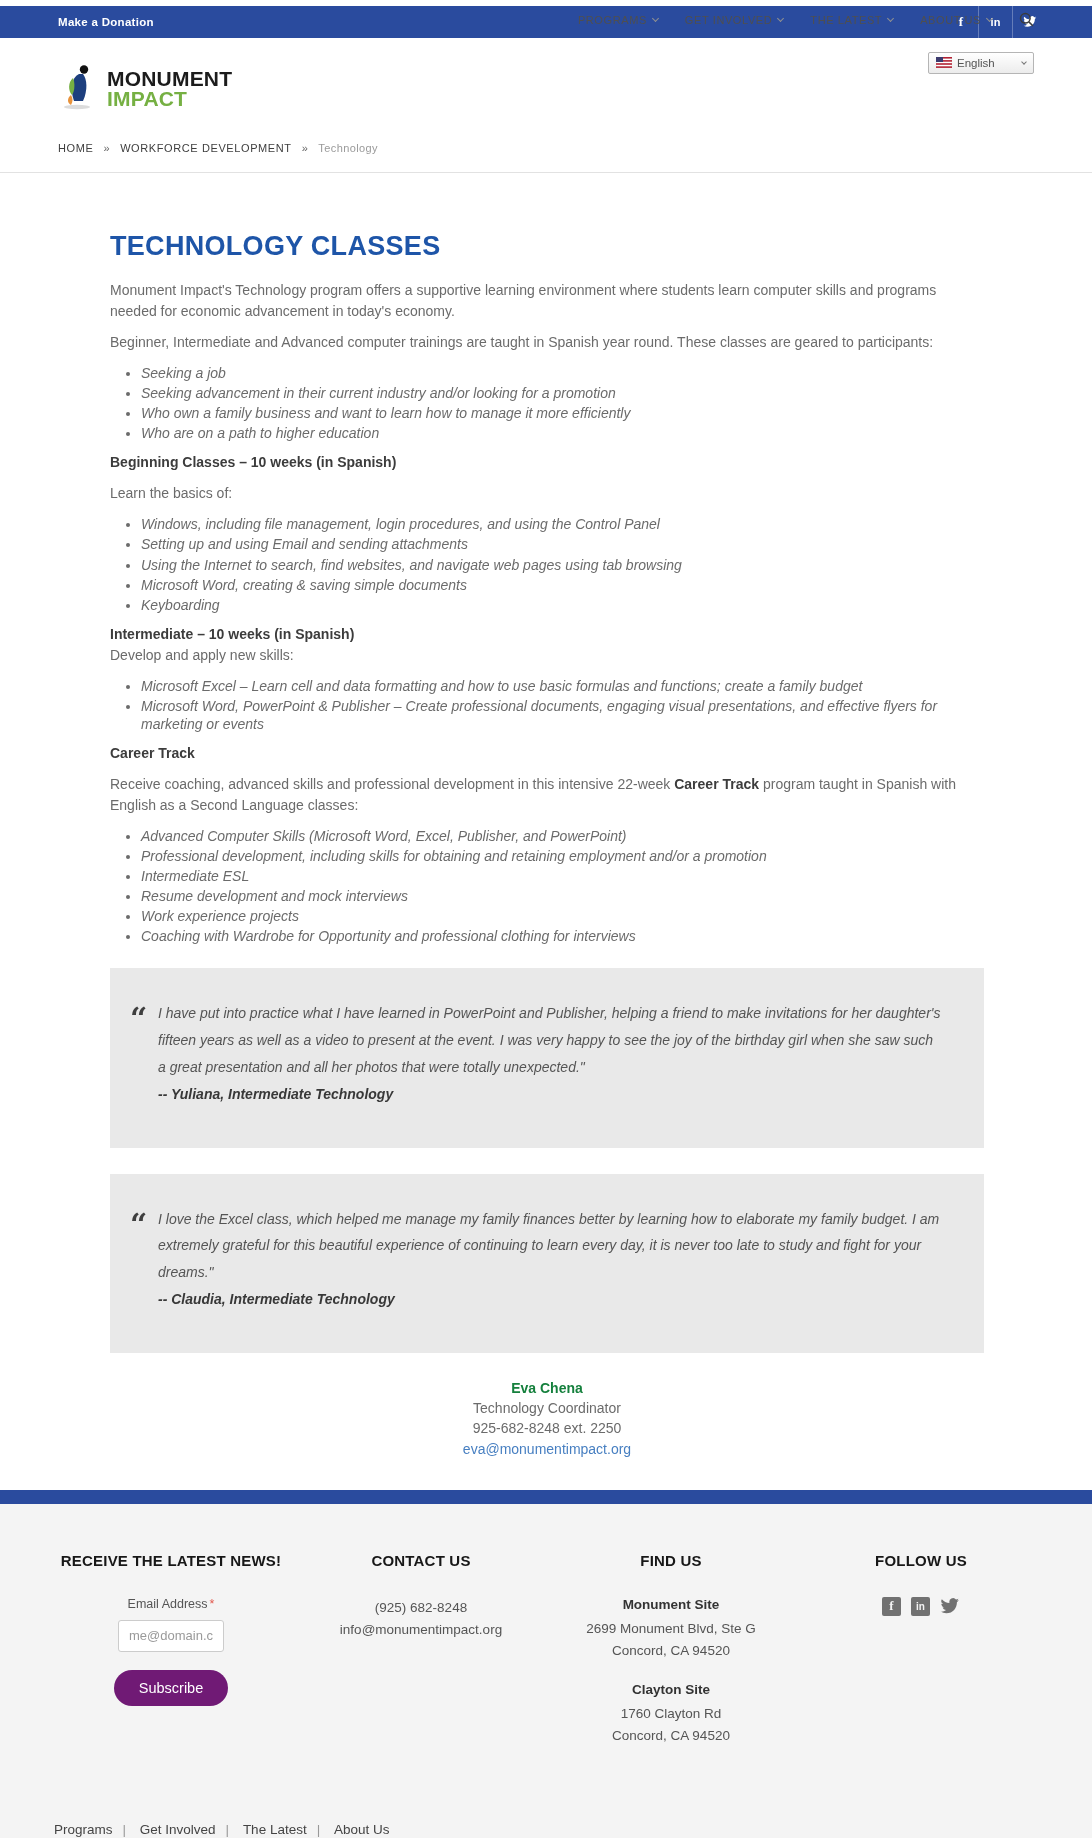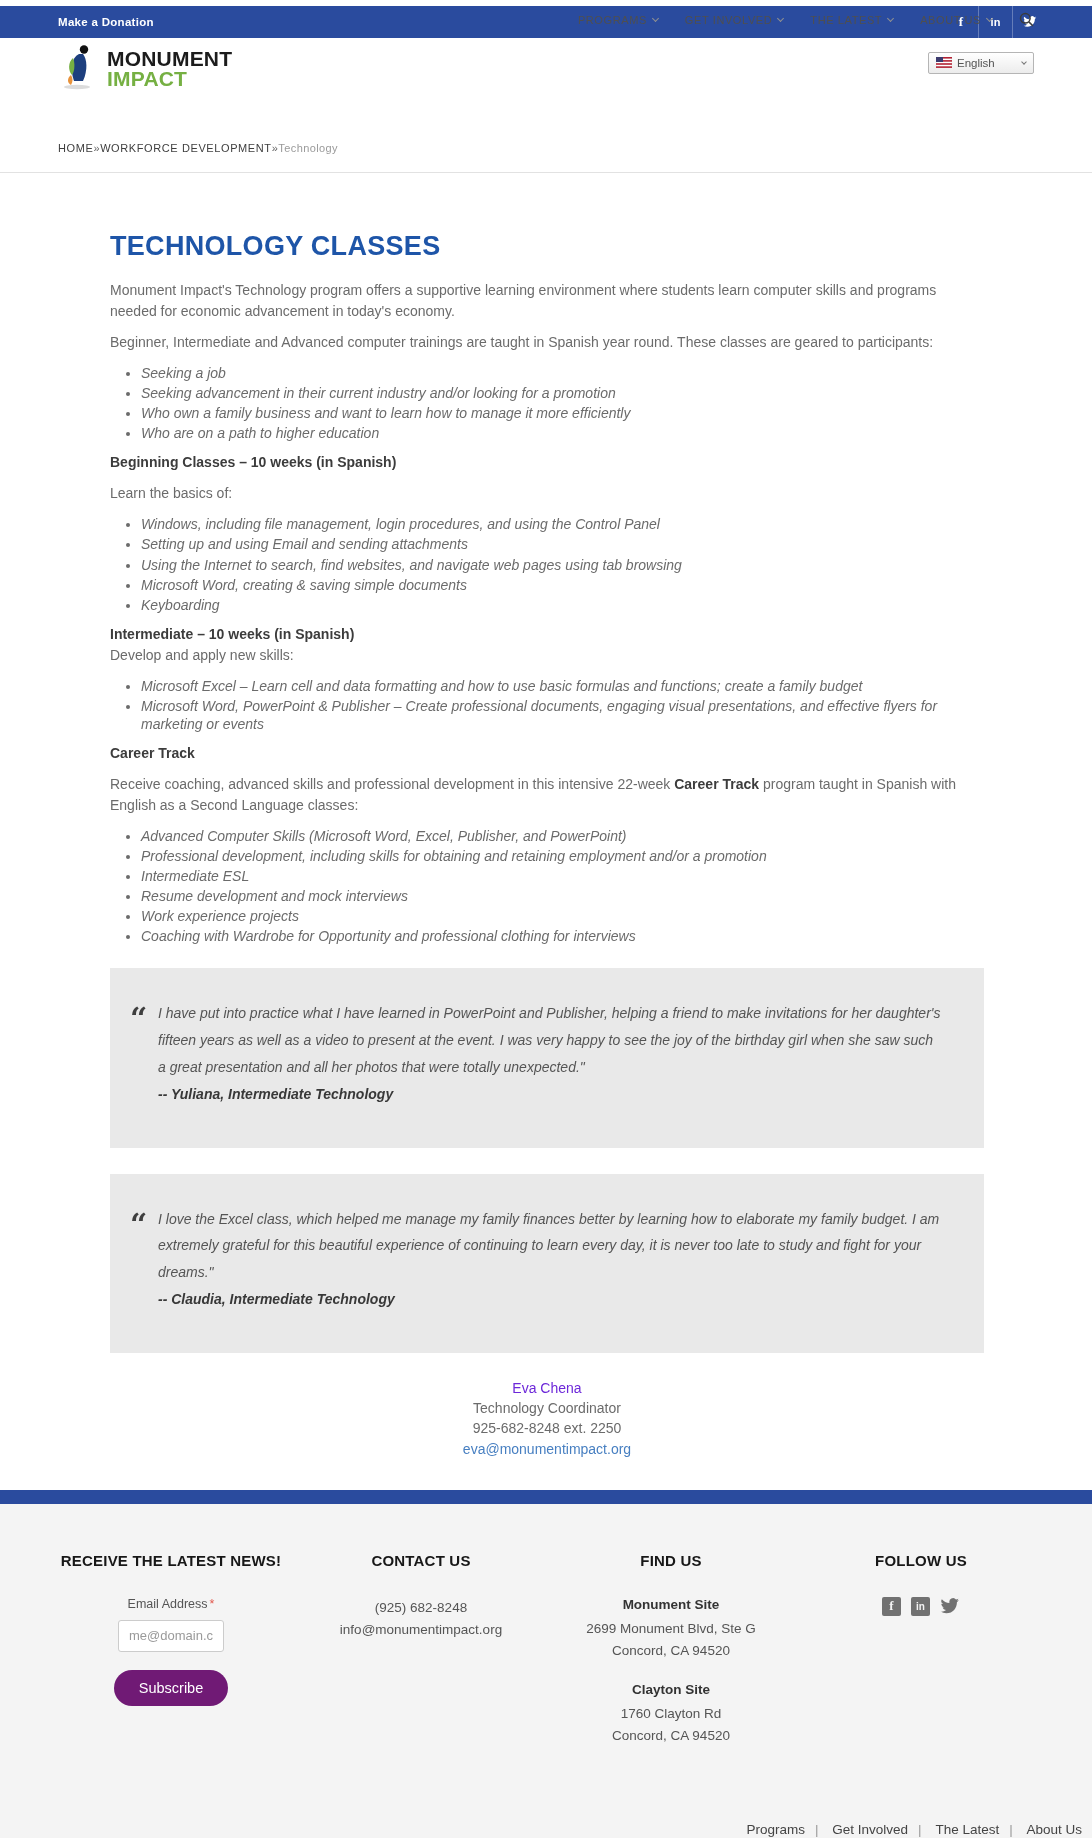--- a/index.html
+++ b/index.html
@@ -13,39 +13,39 @@
   .topbar-inner { display: flex; justify-content: space-between; align-items: stretch; height: 32px; }
   .donate { color: #fff; font-size: 11.5px; font-weight: bold; letter-spacing: .3px; align-self: center; padding-left: 12px; }
   .tb-social { display: flex; align-items: stretch; }
   .tb-cell { width: 34px; display: flex; align-items: center; justify-content: center; color: #fff; }
   .tb-cell + .tb-cell { border-left: 1px solid rgba(255,255,255,.28); }
   .tb-f { font-size: 13px; font-weight: bold; font-family: "Liberation Serif", serif; }
   .tb-in { font-size: 11px; font-weight: bold; }
 
   
   .site-header { height: 82px; position: relative; background: #fff; }
-  .logo { position: absolute; left: 12px; top: 0; display: flex; align-items: center; gap: 9px; }
+  .logo { position: absolute; left: 12px; top: 20px; display: flex; align-items: center; gap: 9px; }
   .logo-text { line-height: .95; font-weight: bold; font-size: 21px; letter-spacing: .2px; }
   .logo-line1 { color: #1c1c1c; display: block; }
   .logo-line2 { color: #76b043; display: block; }
   .lang { position: absolute; right: 12px; top: 8px; width: 106px; height: 22px;
           border: 1px solid #b5b5b5; background: linear-gradient(#ffffff,#ececec);
           display: flex; align-items: center; gap: 5px; padding: 0 7px; font-size: 11.5px; color: #555; border-radius: 2px; }
   .lang .caret { margin-left: auto; }
   .main-nav { position: absolute; right: 12px; bottom: 17px; display: flex; align-items: center; gap: 27px; }
   .nav-item { font-size: 11px; letter-spacing: .6px; color: #4f4f4f; display: flex; align-items: center; }
   .chev { display: inline-block; width: 5px; height: 5px; border-right: 1.4px solid #909090;
           border-bottom: 1.4px solid #909090; transform: rotate(45deg); margin-left: 6px; margin-top: -3px; }
   .caret { display: inline-block; width: 4px; height: 4px; border-right: 1.3px solid #777;
            border-bottom: 1.3px solid #777; transform: rotate(45deg); margin-top: -2px; }
   .search-btn { display: flex; align-items: center; }
 
   
   .breadcrumb { border-bottom: 1px solid #e2e2e2; }
-  .breadcrumb-inner { padding: 10px 12px 12px; font-size: 11px; letter-spacing: .6px; color: #3e3e3e; display: flex; align-items: flex-start; gap: 0; }
+  .breadcrumb-inner { padding: 10px 12px 12px; font-size: 11px; letter-spacing: .6px; color: #3e3e3e; display: flex; align-items: flex-start; gap: 10px; }
   .bc-sep { color: #666; font-size: 11px; }
   .bc-current { color: #9a9a9a; letter-spacing: .4px; }
 
   
   article { margin-left: 64px; width: 874px; padding: 52px 0 24px; }
   h1 { font-size: 27px; line-height: 1.12; color: #1e55a8; letter-spacing: .3px; margin: 0 0 19px; font-weight: bold; }
   article p { margin: 0 0 10px; line-height: 1.5; }
   article strong { color: #3c3c3c; }
   article ul { margin: 5px 0 9px; padding-left: 31px; }
   article li { line-height: 1.29; padding: 1px 0; font-style: italic; }
@@ -77,21 +77,21 @@
                padding: 10px 25px; border-radius: 19px; font-family: "Liberation Sans", sans-serif; cursor: pointer; }
   .fc-line { font-size: 13.5px; color: #555; line-height: 1.65; }
   .site-name { font-size: 13.5px; font-weight: bold; color: #333; margin-bottom: 6px; }
   .site-block + .site-block { margin-top: 20px; }
   .social-row { display: flex; justify-content: center; gap: 10px; }
   .sq-icon { width: 19px; height: 19px; background: #717171; border-radius: 2px; color: #f4f4f4;
              display: flex; align-items: center; justify-content: center; font-weight: bold; }
   .sq-f { font-family: "Liberation Serif", serif; font-size: 13px; }
   .sq-in { font-size: 10px; }
 
-  .footer-bottom { text-align: right; margin-top: 74px; }
+  .footer-bottom { text-align: left; margin-top: 74px; padding-left: 44px; }
   .fnav { font-size: 13.5px; color: #444; }
   .fnav a { margin: 0 10px; }
   .fnav-sep { color: #999; }
 </style>
 </head>
 <body>
 
 <div class="topbar">
   <div class="container topbar-inner">
     <a class="donate">Make a Donation</a>
@@ -230,21 +230,21 @@
 
       <blockquote class="bq">
         <span class="bq-mark">“</span>
         <div class="bq-body">
           <div>I love the Excel class, which helped me manage my family finances better by learning how to elaborate my family budget. I am extremely grateful for this beautiful experience of continuing to learn every day, it is never too late to study and fight for your dreams."</div>
           <div class="bq-attr">-- Claudia, Intermediate Technology</div>
         </div>
       </blockquote>
 
       <div class="contact">
-        <div style="font-weight:normal;color:#6d28d9;text-align:center;">Eva Chena</div>
+        <div style="font-weight:bold;color:#15803d;text-align:center;">Eva Chena</div>
         <div>Technology Coordinator</div>
         <div>925-682-8248 ext. 2250</div>
         <a class="contact-email">eva@monumentimpact.org</a>
       </div>
     </article>
   </div>
 </main>
 
 <div class="blue-bar"></div>
 

